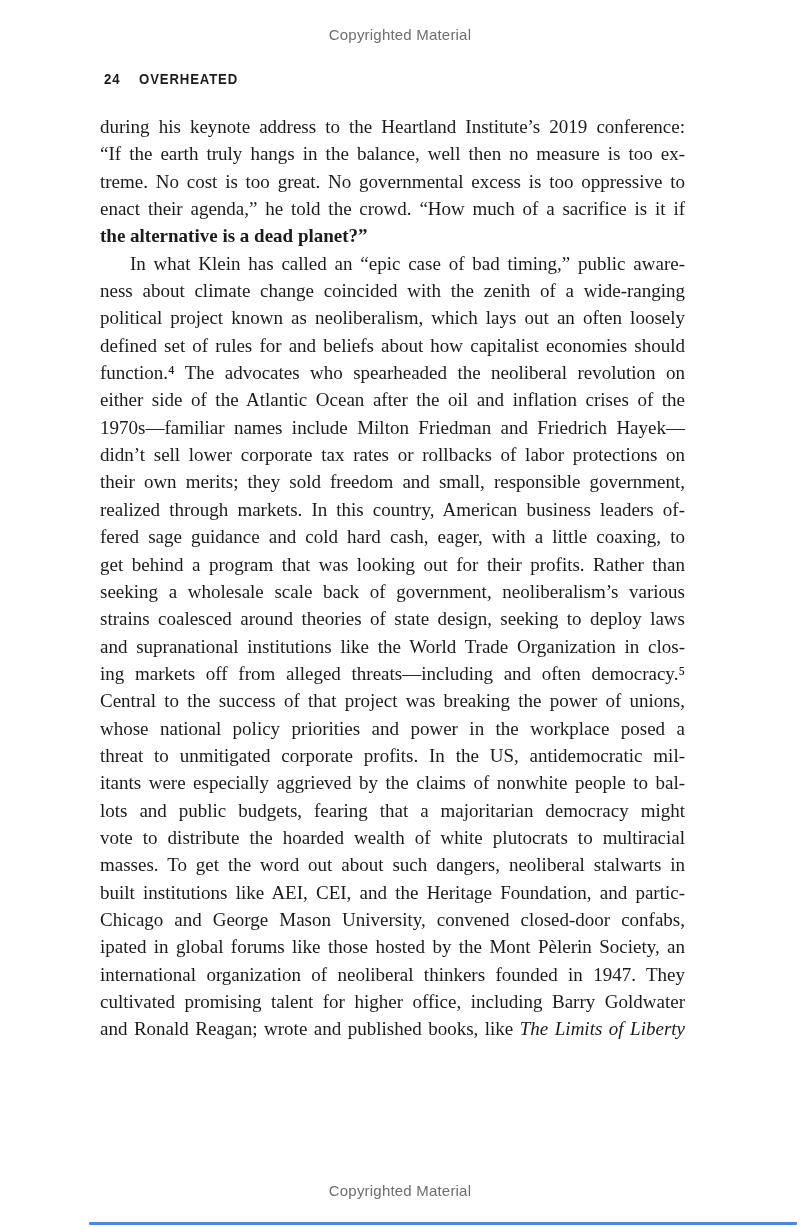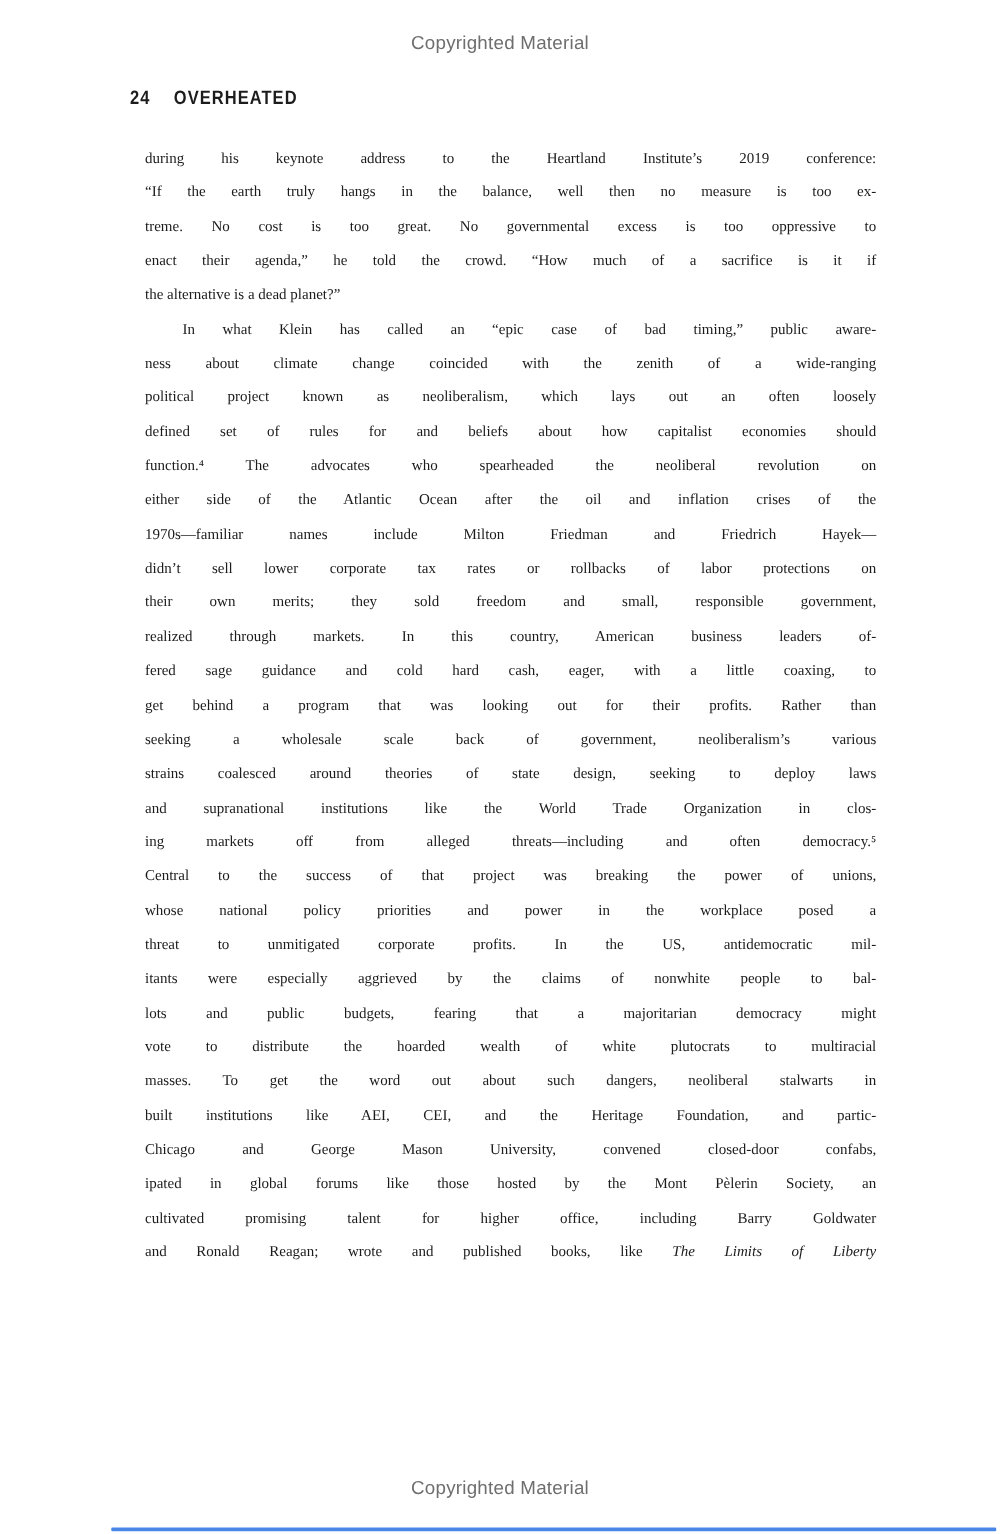--- a/index.html
+++ b/index.html
@@ -36,33 +36,33 @@
     font-size: 15.5px;
     color: #1c1c1c;
     letter-spacing: 1px;
     white-space: nowrap;
     transform: scaleX(0.85);
     transform-origin: 0 50%;
   }
   .running-head .pagenum { margin-right: 22px; }
   .bodytext {
     position: absolute;
-    left: 116px;
+    left: 100px;
     top: 113px;
     width: 585px;
-    font-size: 12px;
+    font-size: 19px;
     line-height: 27.35px;
     color: #1b1b1b;
   }
   .line {
     text-align: justify;
     text-align-last: justify;
     white-space: normal;
   }
-  .line.para-end { text-align-last: left; }
+  .line.para-end { text-align-last: left; font-weight: bold; }
   .line.indent { text-indent: 30px; }
   .line i { font-style: italic; }
   .accent-line {
     position: absolute;
     left: 89px;
     right: 3px;
     bottom: 2px;
     height: 3px;
     border-radius: 1px;
   }
@@ -103,20 +103,21 @@
       <div class="line"><span>Central to the success of that project was breaking the power of unions,</span></div>
       <div class="line"><span>whose national policy priorities and power in the workplace posed a</span></div>
       <div class="line"><span>threat to unmitigated corporate profits. In the US, antidemocratic mil-</span></div>
       <div class="line"><span>itants were especially aggrieved by the claims of nonwhite people to bal-</span></div>
       <div class="line"><span>lots and public budgets, fearing that a majoritarian democracy might</span></div>
       <div class="line"><span>vote to distribute the hoarded wealth of white plutocrats to multiracial</span></div>
       <div class="line"><span>masses. To get the word out about such dangers, neoliberal stalwarts in</span></div>
       <div class="line"><span>built institutions like AEI, CEI, and the Heritage Foundation, and partic-</span></div>
       <div class="line"><span>Chicago and George Mason University, convened closed-door confabs,</span></div>
       <div class="line"><span>ipated in global forums like those hosted by the Mont Pèlerin Society, an</span></div>
+      <div class="line"><span>international organization of neoliberal thinkers founded in 1947. They</span></div>
       <div class="line"><span>cultivated promising talent for higher office, including Barry Goldwater</span></div>
       <div class="line"><span>and Ronald Reagan; wrote and published books, like </span><i>The Limits of Liberty</i></div>
     </div>
 
   <div class="watermark bottom" style="color: rgb(110, 110, 110);">Copyrighted Material</div>
 
   <div class="accent-line" style="background: rgb(74, 134, 232);"></div>
 
 </div>
 

